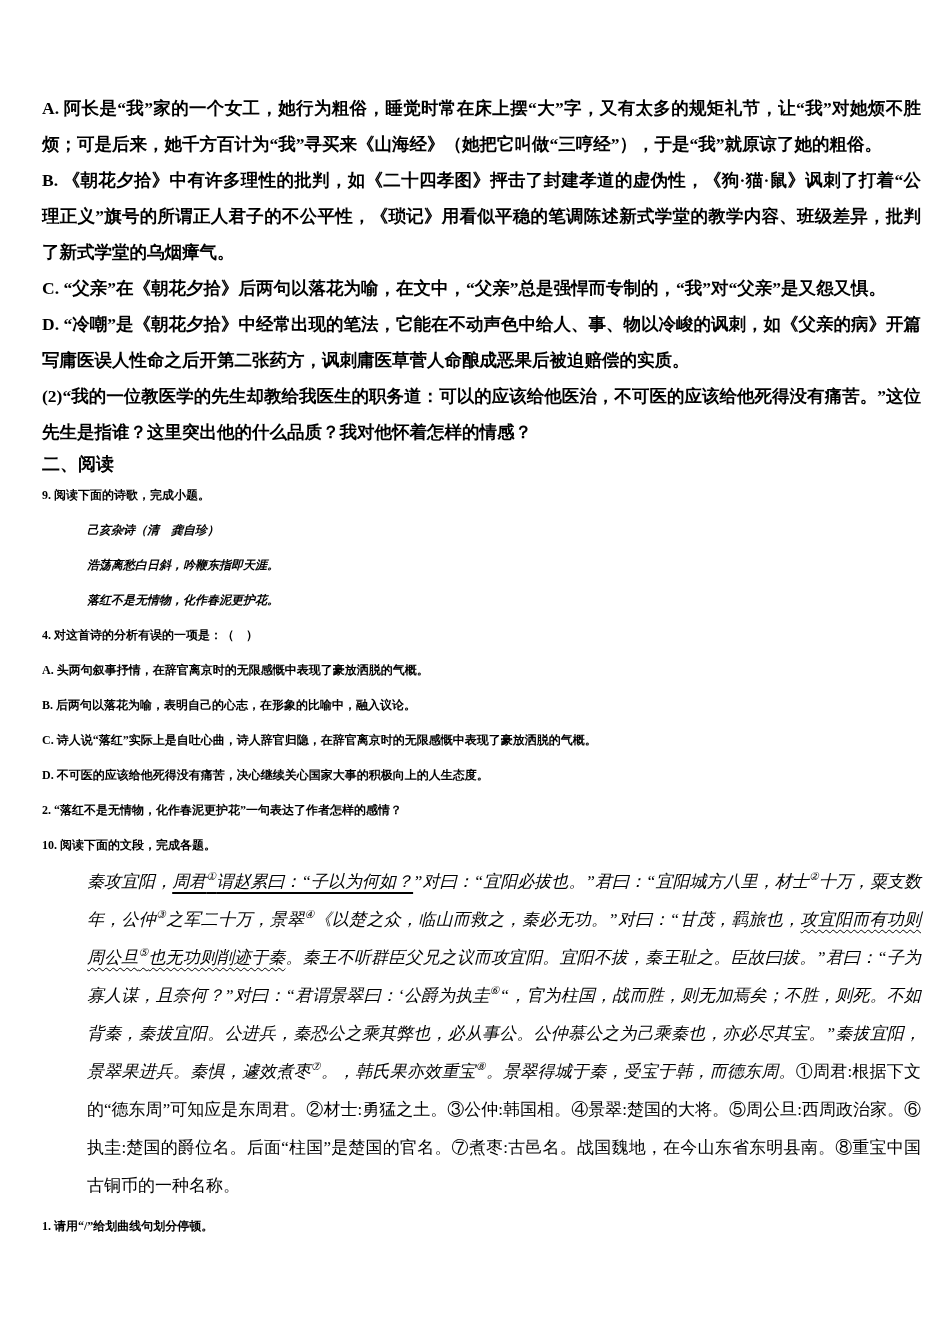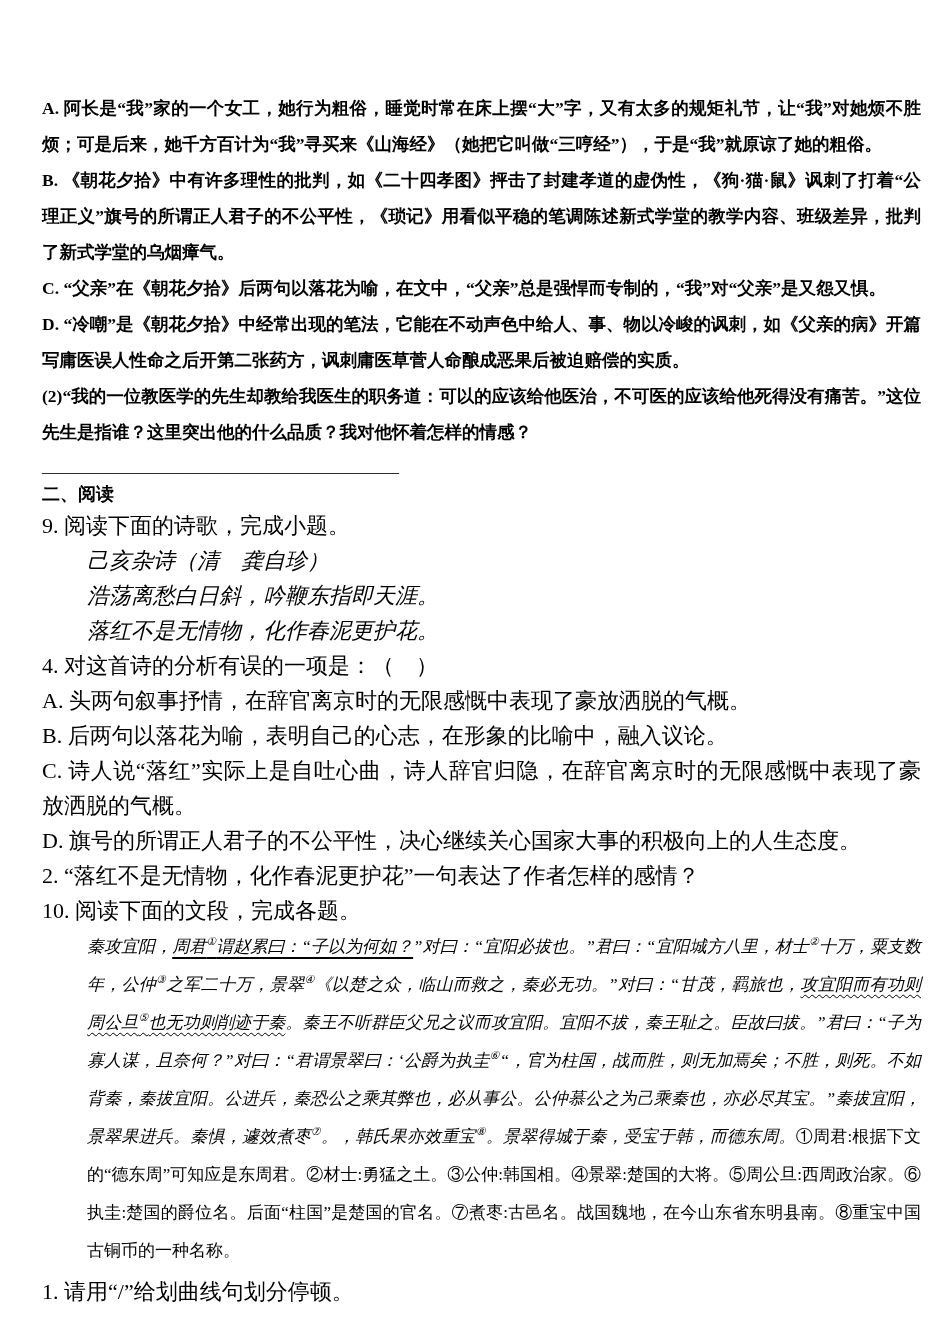--- a/index.html
+++ b/index.html
@@ -41,23 +41,23 @@
     font-weight: 400;
   }
   
   .sec-header {
     font-weight: 700;
     font-size: 18px;
     line-height: 28px;
   }
   
   .q {
-    font-size: 22px;
+    font-size: 12px;
     line-height: 35px;
-    font-weight: 400;
+    font-weight: 700;
   }
   
   .kai {
     font-style: italic;
     margin-left: 45px;
   }
   .passage {
     font-size: 17px;
     line-height: 38px;
     font-weight: 400;
@@ -86,33 +86,32 @@
 <body>
 
 <div class="page">
 
   <p class="opt">A. 阿长是“我”家的一个女工，她行为粗俗，睡觉时常在床上摆“大”字，又有太多的规矩礼节，让“我”对她烦不胜烦；可是后来，她千方百计为“我”寻买来《山海经》（她把它叫做“三哼经”），于是“我”就原谅了她的粗俗。</p>
   <p class="opt">B. 《朝花夕拾》中有许多理性的批判，如《二十四孝图》抨击了封建孝道的虚伪性，《狗·猫·鼠》讽刺了打着“公理正义”旗号的所谓正人君子的不公平性，《琐记》用看似平稳的笔调陈述新式学堂的教学内容、班级差异，批判了新式学堂的乌烟瘴气。</p>
   <p class="opt">C. “父亲”在《朝花夕拾》后两句以落花为喻，在文中，“父亲”总是强悍而专制的，“我”对“父亲”是又怨又惧。</p>
   <p class="opt">D. “冷嘲”是《朝花夕拾》中经常出现的笔法，它能在不动声色中给人、事、物以冷峻的讽刺，如《父亲的病》开篇写庸医误人性命之后开第二张药方，讽刺庸医草菅人命酿成恶果后被迫赔偿的实质。</p>
   <p class="opt">(2)“我的一位教医学的先生却教给我医生的职务道：可以的应该给他医治，不可医的应该给他死得没有痛苦。”这位先生是指谁？这里突出他的什么品质？我对他怀着怎样的情感？</p>
 
-  <p class="blank-line">__________________________________________</p>
 
   <p class="sec-header">二、阅读</p>
 
   <p class="q">9. 阅读下面的诗歌，完成小题。</p>
   <p class="q kai">己亥杂诗（清　龚自珍）</p>
   <p class="q kai">浩荡离愁白日斜，吟鞭东指即天涯。</p>
   <p class="q kai">落红不是无情物，化作春泥更护花。</p>
   <p class="q">4. 对这首诗的分析有误的一项是：（　）</p>
   <p class="q">A. 头两句叙事抒情，在辞官离京时的无限感慨中表现了豪放洒脱的气概。</p>
   <p class="q">B. 后两句以落花为喻，表明自己的心志，在形象的比喻中，融入议论。</p>
   <p class="q">C. 诗人说“落红”实际上是自吐心曲，诗人辞官归隐，在辞官离京时的无限感慨中表现了豪放洒脱的气概。</p>
-  <p class="q">D. 旗号的所谓正人君子的不公平性，决心继续关心国家大事的积极向上的人生态度。</p>
+  <p class="q">D. 不可医的应该给他死得没有痛苦，决心继续关心国家大事的积极向上的人生态度。</p>
   <p class="q">2. “落红不是无情物，化作春泥更护花”一句表达了作者怎样的感情？</p>
 
   <p class="q">10. 阅读下面的文段，完成各题。</p>
 
   <p class="passage kai">
     <span>秦攻宜阳，</span><span class="u-straight"><span>周君</span><span class="fn">①</span><span>谓赵累曰：“子以为何如？</span></span><span>”对曰：“宜阳必拔也。”君曰：“宜阳城方八里，材士</span><span class="fn">②</span><span>十万，粟支数年，公仲</span><span class="fn">③</span><span>之军二十万，景翠</span><span class="fn">④</span><span>《以楚之众，临山而救之，秦必无功。”对曰：“甘茂，羁旅也，</span><span class="u-wavy"><span>攻宜阳而有功则周公旦</span><span class="fn">⑤</span><span>也无功则削迹于秦</span></span><span>。秦王不听群臣父兄之议而攻宜阳。宜阳不拔，秦王耻之。臣故曰拔。”君曰：“子为寡人谋，且奈何？”对曰：“君谓景翠曰：‘公爵为执圭</span><span class="fn">⑥</span><span>“，官为柱国，战而胜，则无加焉矣；不胜，则死。不如背秦，秦拔宜阳。公进兵，秦恐公之乘其弊也，必从事公。公仲慕公之为己乘秦也，亦必尽其宝。”秦拔宜阳，景翠果进兵。秦惧，遽效煮枣</span><span class="fn">⑦</span><span>。，韩氏果亦效重宝</span><span class="fn">⑧</span><span>。景翠得城于秦，受宝于韩，而德东周。</span><span class="ann">①周君:根据下文的“德东周”可知应是东周君。②材士:勇猛之土。③公仲:韩国相。④景翠:楚国的大将。⑤周公旦:西周政治家。⑥执圭:楚国的爵位名。后面“柱国”是楚国的官名。⑦煮枣:古邑名。战国魏地，在今山东省东明县南。⑧重宝中国古铜币的一种名称。</span>
   </p>
 
   <p class="q mt4">1. 请用“/”给划曲线句划分停顿。</p>
 

